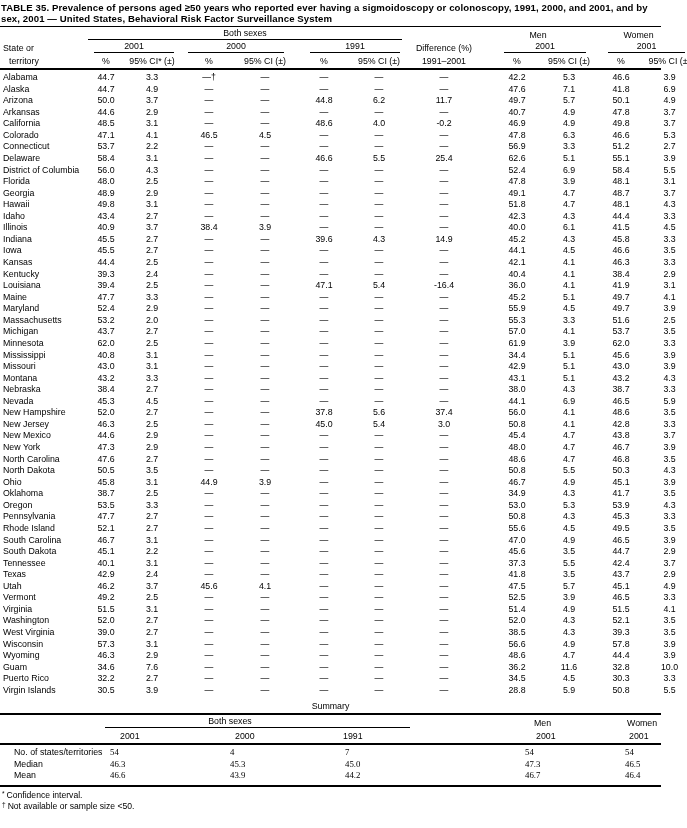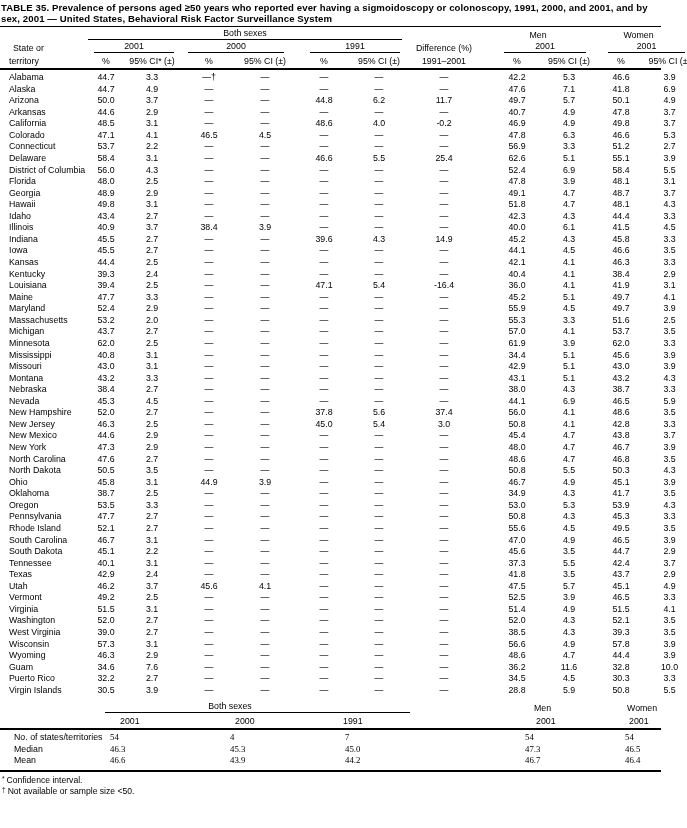--- a/index.html
+++ b/index.html
@@ -9,21 +9,21 @@
   
   .g{display:grid;grid-template-columns:88px 36px 56px 58px 54px 64px 46px 84px 62px 42px 62px 35px;font-size:8.8px;}
   .thead{border-bottom:2.5px solid #000;padding-bottom:2px;}
   .hrow{height:13px;align-items:end;}
   .hc{display:flex;justify-content:center;align-items:flex-end;white-space:nowrap;line-height:10px;}
   .left{justify-content:flex-start;}
   .ul{border-bottom:1.5px solid #000;padding-bottom:1px;}
   .tbody{padding:2px 0 4px 0;}
   .tr{height:11.57px;line-height:11.57px;}
   .c{text-align:center;white-space:nowrap;}
-  .state{text-align:left;padding-left:9px;white-space:nowrap;}
+  .state{text-align:left;padding-left:3px;white-space:nowrap;}
   
   .sum-title{text-align:center;font-size:8.8px;height:13px;line-height:12px;border-bottom:2px solid #000;}
   .sg{display:grid;grid-template-columns:105px 120px 115px 180px 100px 67px;font-size:8.8px;}
   .shead{border-bottom:2.5px solid #000;padding-bottom:2px;}
   .srow{height:13px;align-items:end;}
   .sc{white-space:nowrap;line-height:10px;}
   .sbody{border-bottom:2.5px solid #000;padding:2px 0 3px 0;}
   .str{height:11.5px;line-height:11.5px;}
   .sv{text-align:left;padding-left:5px;white-space:nowrap;font-family:Liberation Serif, serif;}
   .slabel{padding-left:14px;white-space:nowrap;}
@@ -42,21 +42,21 @@
     <div class="g hrow">
       <div style="grid-column:1"></div>
       <div class="hc" style="grid-column:2/8">
         <span class="ul" style="width:100%;text-align:center">Both sexes</span>
       </div>
       <div style="grid-column:8"></div>
       <div class="hc" style="grid-column:9/11">Men</div>
       <div class="hc" style="grid-column:11/13">Women</div>
     </div>
     <div class="g hrow">
-      <div class="hc left" style="grid-column:1;padding-left:13px">State or</div>
+      <div class="hc left" style="grid-column:1;padding-left:3px">State or</div>
       <div class="hc ul" style="grid-column:2/4;margin:0 6px">2001</div>
       <div class="hc ul" style="grid-column:4/6;margin:0 8px">2000</div>
       <div class="hc ul" style="grid-column:6/8;margin:0 2px 0 18px">1991</div>
       <div class="hc" style="grid-column:8">Difference (%)</div>
       <div class="hc ul" style="grid-column:9/11;margin:0 4px 0 18px">2001</div>
       <div class="hc ul" style="grid-column:11/13;margin:0 2px 0 18px">2001</div>
     </div>
     <div class="g hrow">
       <div class="hc left" style="grid-column:1;padding-left:9px">territory</div>
       <div class="hc" style="grid-column:2">%</div>
@@ -825,20 +825,21 @@
       <div class="c">—</div>
       <div class="c">—</div>
       <div class="c">—</div>
       <div class="c">28.8</div>
       <div class="c">5.9</div>
       <div class="c">50.8</div>
       <div class="c">5.5</div>
     </div>
     </div>
 
+  <div class="sum-title">Summary</div>
 
   <div class="shead">
     <div class="sg srow">
       <div style="grid-column:1"></div>
       <div class="sc bs-span" style="grid-column:2/5;margin-right:110px;padding-right:55px">Both sexes</div>
       <div class="sc" style="grid-column:5;padding-left:14px">Men</div>
       <div class="sc" style="grid-column:6;padding-left:7px">Women</div>
     </div>
     <div class="sg srow">
       <div style="grid-column:1"></div>

